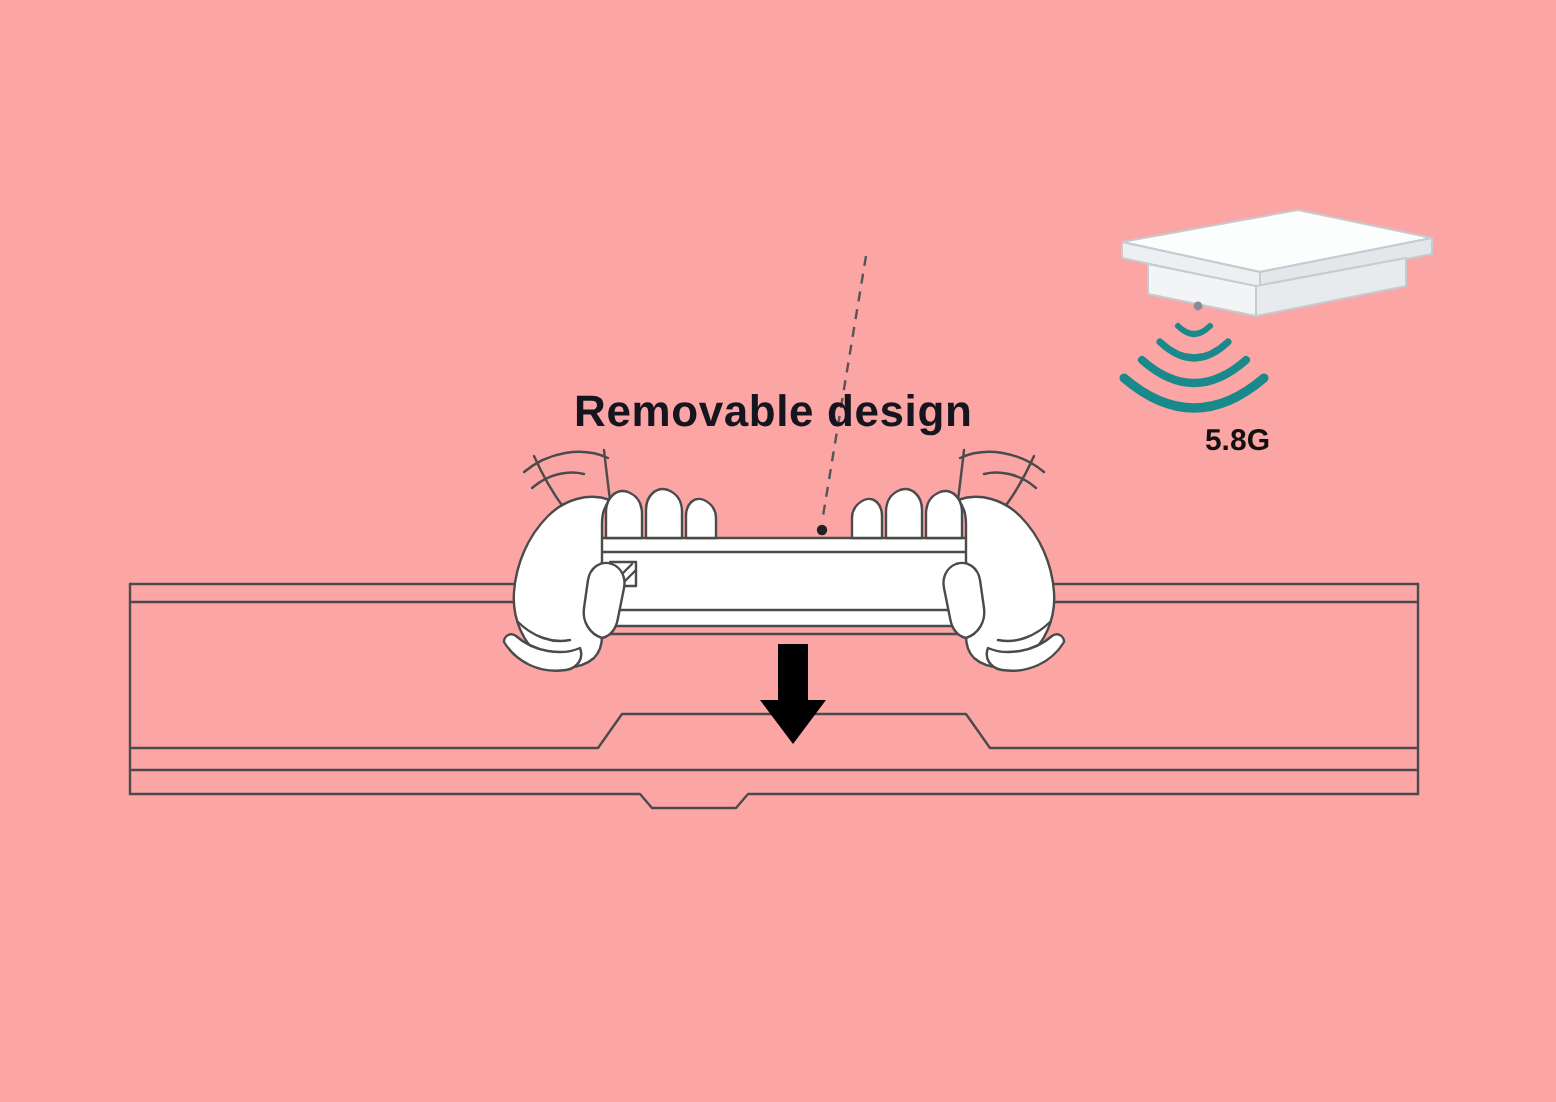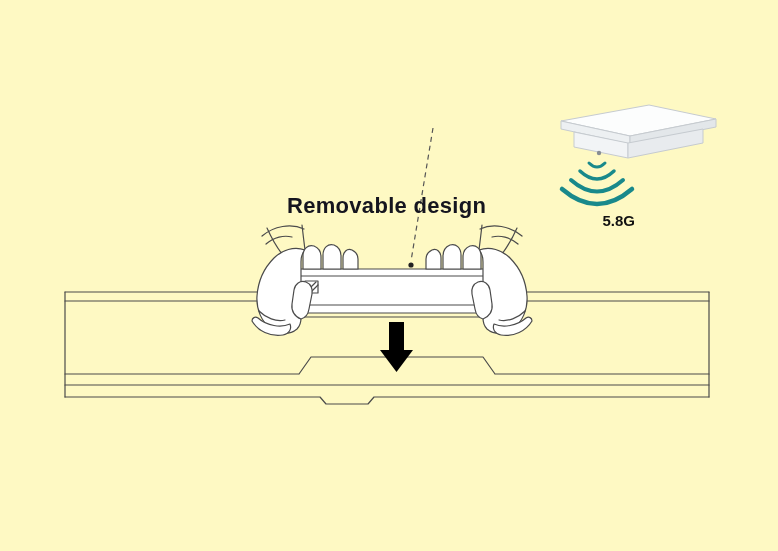--- a/index.html
+++ b/index.html
@@ -1,17 +1,17 @@
 <!DOCTYPE html>
 <html><head>
 <meta charset="utf-8">
 <style>
   html,body{margin:0;padding:0;background:#ffffff;}
   .stage{
-    position:relative;width:778px;height:551px;background:#fef9c3;
+    position:relative;width:778px;height:551px;background:#fca5a5;
     overflow:hidden;font-family:"Liberation Sans",sans-serif;
   }
   .stage svg{position:absolute;left:0;top:0;}
   .diagram-title{
     position:absolute;left:287px;top:193px;width:220px;
     font-size:22px;font-weight:700;letter-spacing:.3px;color:#15151f;
     white-space:nowrap;
   }
   .freq-label{
     position:absolute;left:561px;top:212px;width:74px;text-align:right;

